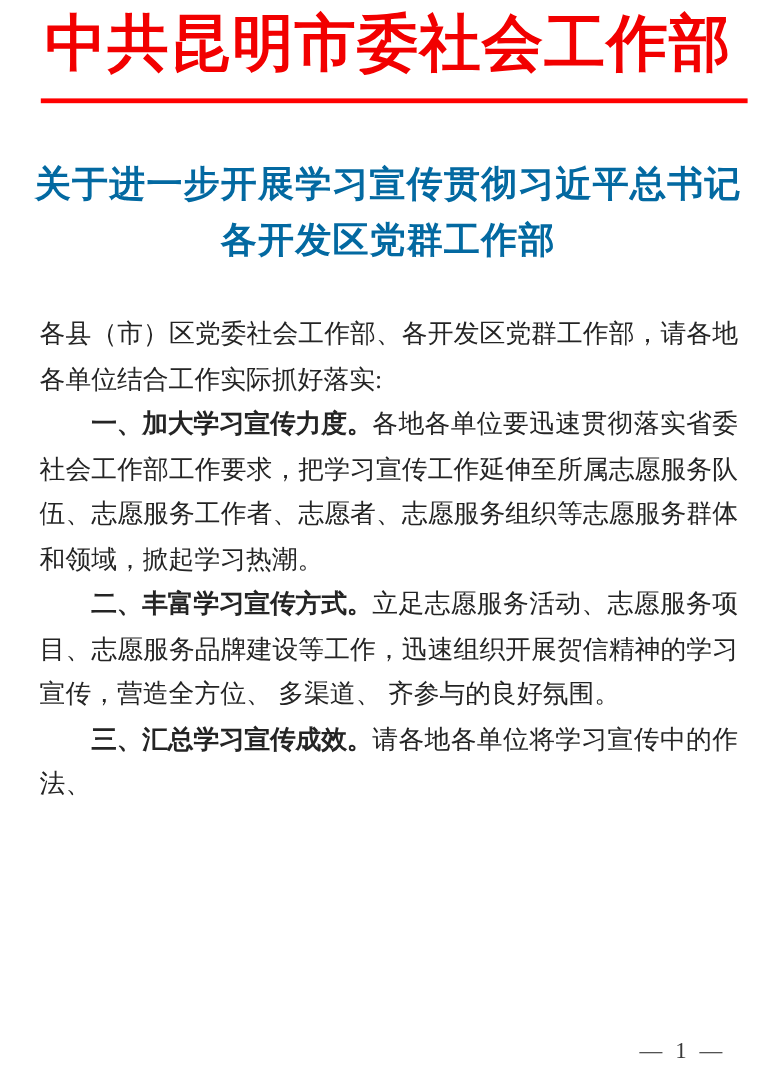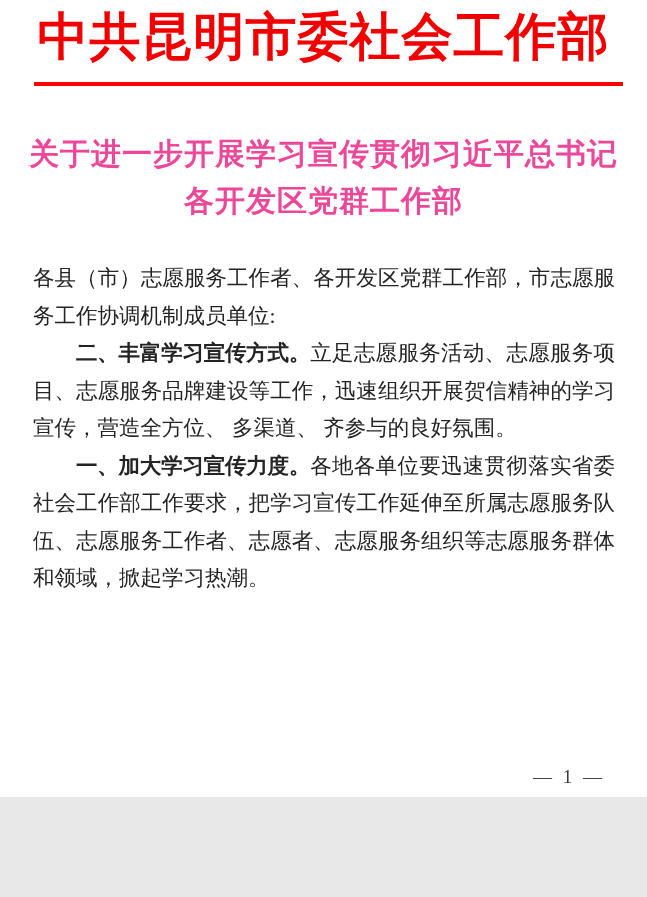--- a/index.html
+++ b/index.html
@@ -1,19 +1,19 @@
 <!DOCTYPE html>
 <html><head>
 <meta charset="utf-8">
 <style>
   html, body { margin: 0; padding: 0; background: #e8e8e8; }
   .page {
     position: relative;
     width: 647px;
-    height: 797px;
+    height: 897px;
     margin: 0 auto;
     background: #ffffff;
     overflow: hidden;
     font-family: "Liberation Serif", "DejaVu Serif", serif;
   }
   .letterhead {
     text-align: center;
     padding-top: 8px;
   }
   .org-name {
@@ -29,21 +29,21 @@
     height: 4px;
     background: #ff0000;
     margin: 16px 24px 0 34px;
   }
   .doc-title {
     margin-top: 44px;
     text-align: center;
     font-size: 30px;
     line-height: 47px;
     font-weight: bold;
-    color: #ec4899;
+    color: #0369a1;
     letter-spacing: 1px;
   }
   .doc-title .title-line { display: block; }
   .doc-body {
     margin: 36px 32px 0 33px;
     font-size: 21.5px;
     line-height: 37.5px;
     color: #242424;
     text-align: justify;
   }
@@ -74,28 +74,31 @@
   </div>
 
   <div class="red-rule"></div>
 
   <div class="doc-title">
     <span class="title-line">关于进一步开展学习宣传贯彻习近平总书记</span>
     <span class="title-line">各开发区党群工作部</span>
   </div>
 
   <div class="doc-body">
-    <p class="salutation">各县（市）志愿服务工作者、各开发区党群工作部，市志愿服务工作协调机制成员单位:</p>
+    <p class="salutation">各县（市）区党委社会工作部、各开发区党群工作部，请各地各单位结合工作实际抓好落实:</p>
 
+
+    <p class="para">
+      <span class="lead">一、加大学习宣传力度。</span><span>各地各单位要迅速贯彻落实省委社会工作部工作要求，把学习宣传工作延伸至所属志愿服务队伍、志愿服务工作者、志愿者、志愿服务组织等志愿服务群体和领域，掀起学习热潮。</span>
+    </p>
 
     <p class="para">
       <span class="lead">二、丰富学习宣传方式。</span><span>立足志愿服务活动、志愿服务项目、志愿服务品牌建设等工作，迅速组织开展贺信精神的学习宣传，营造全方位、 多渠道、 齐参与的良好氛围。</span>
     </p>
 
     <p class="para">
-      <span class="lead">一、加大学习宣传力度。</span><span>各地各单位要迅速贯彻落实省委社会工作部工作要求，把学习宣传工作延伸至所属志愿服务队伍、志愿服务工作者、志愿者、志愿服务组织等志愿服务群体和领域，掀起学习热潮。</span>
+      <span class="lead">三、汇总学习宣传成效。</span><span>请各地各单位将学习宣传中的作法、</span>
     </p>
-
   </div>
 
   <div class="page-number">— 1 —</div>
 
 </div>
 
 </body></html>

